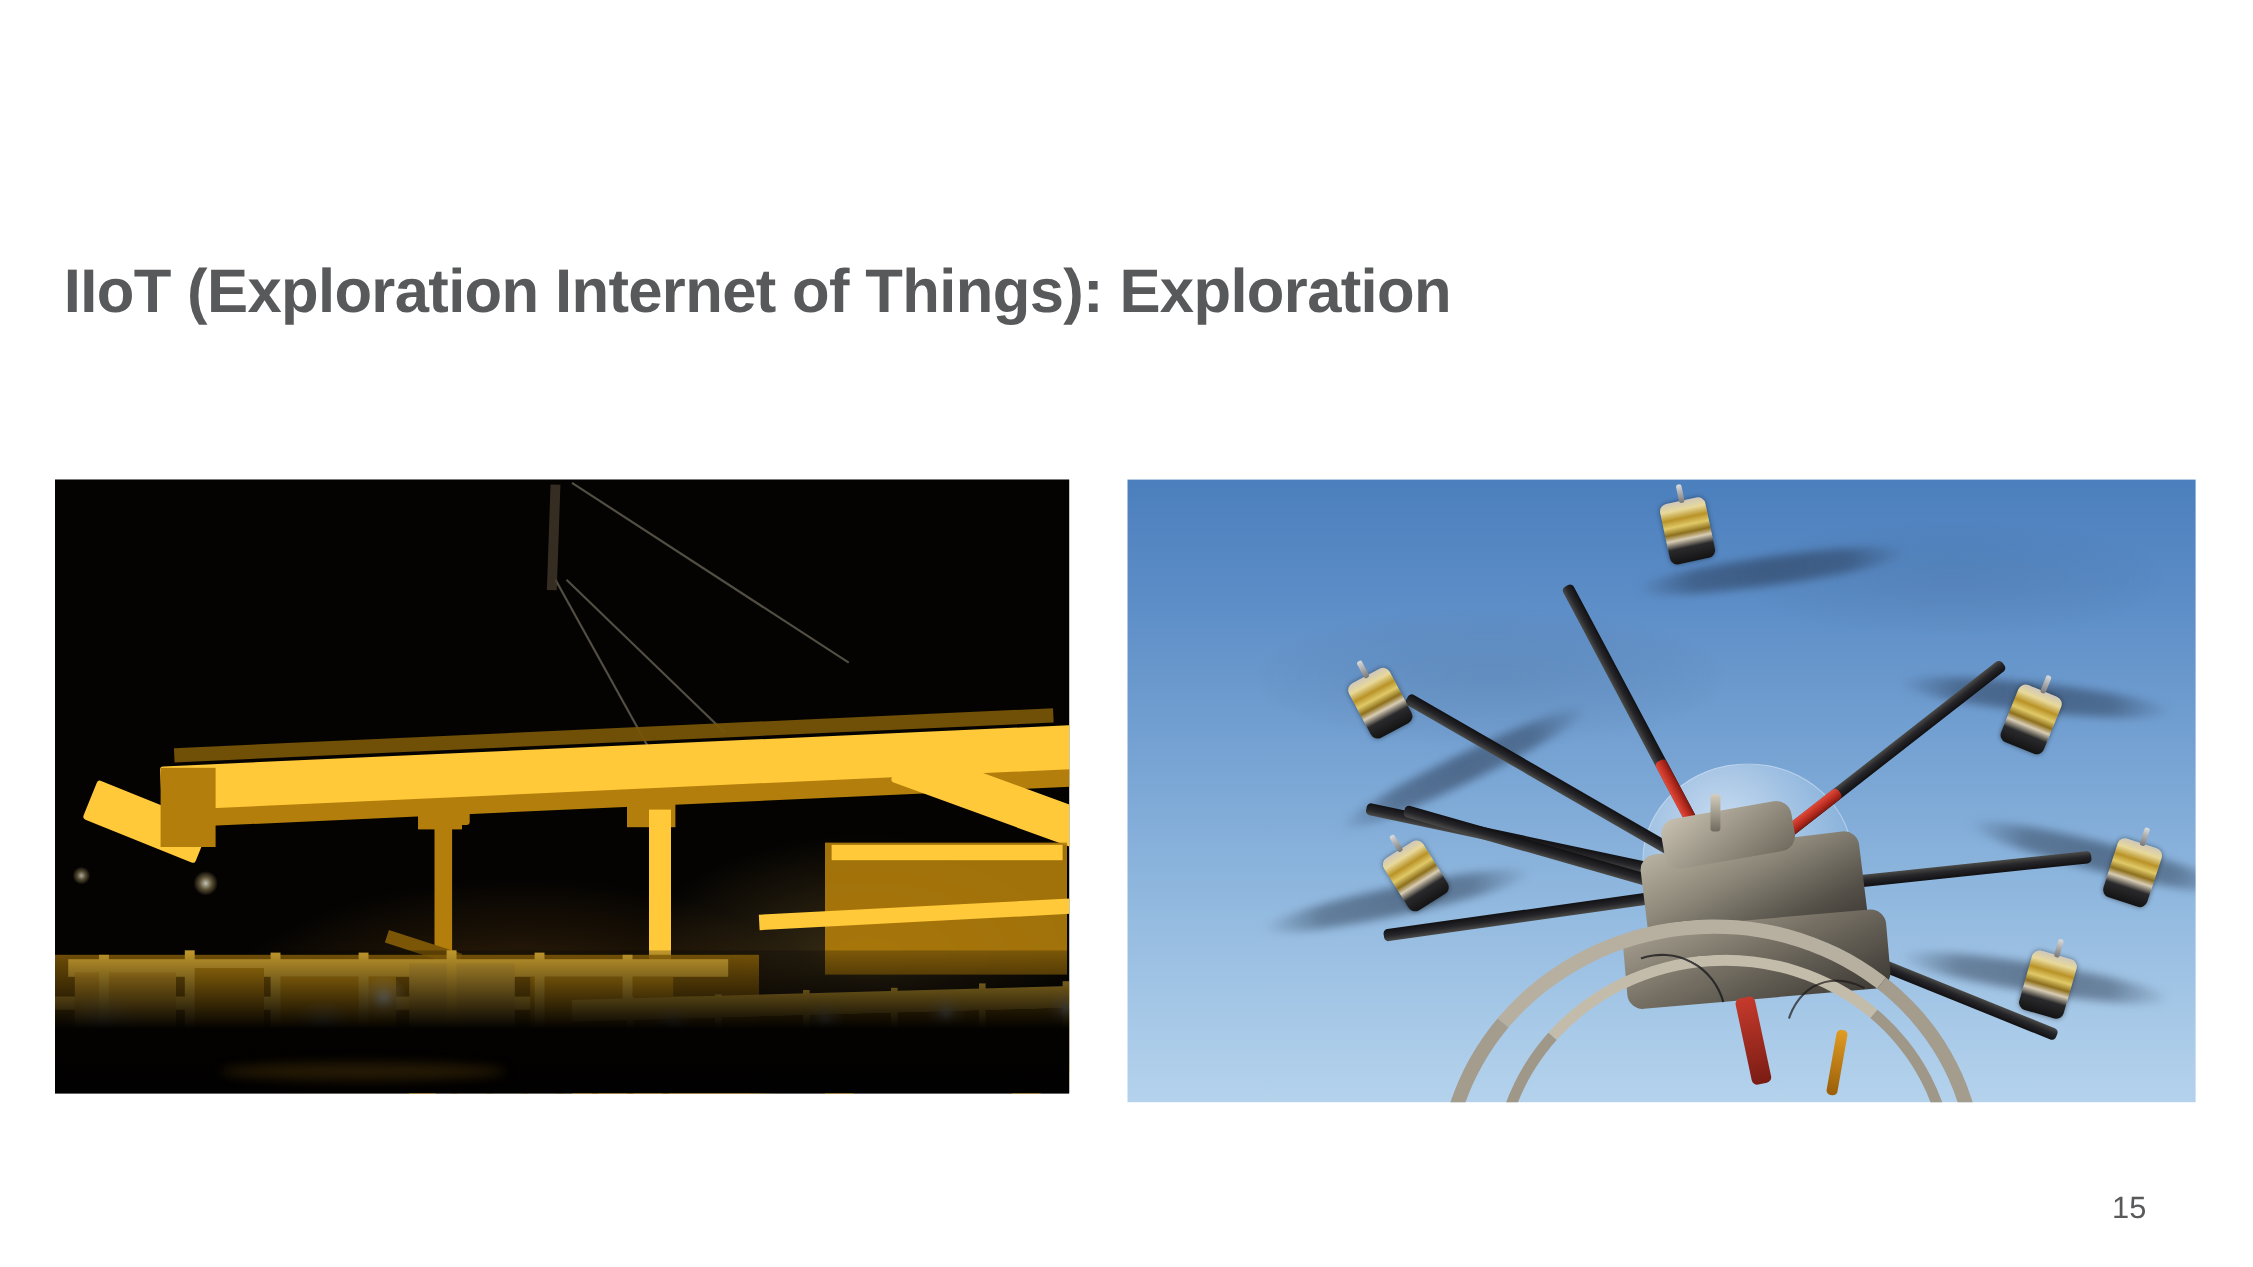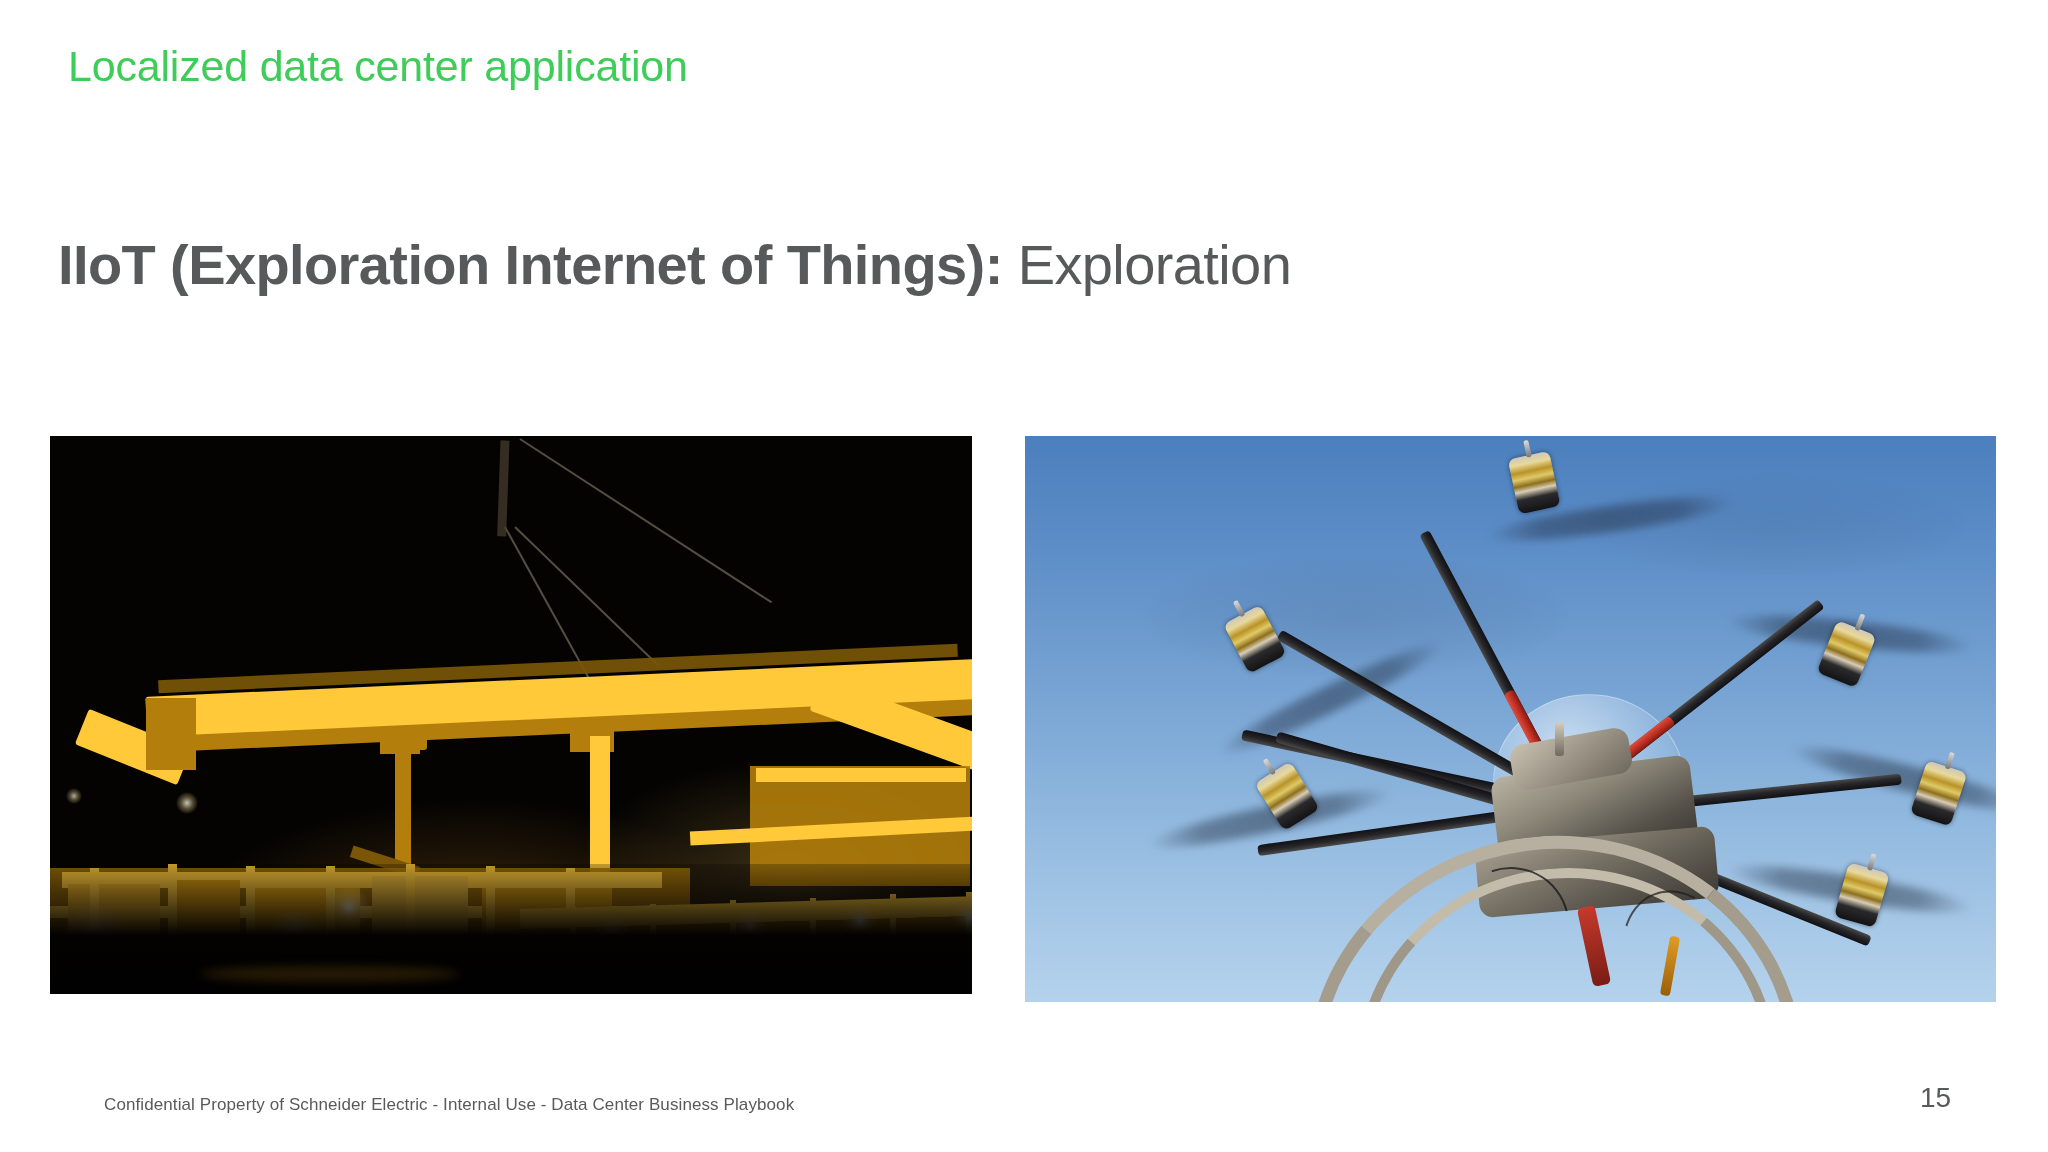--- a/index.html
+++ b/index.html
@@ -40,21 +40,21 @@
     position: absolute;
     left: 58px;
     top: 236px;
     font-size: 56px;
     line-height: 1.05;
     color: #58595B;
     letter-spacing: -0.6px;
     white-space: nowrap;
   }
   .title .strong { font-weight: bold; }
-  .title .light  { font-weight: 400; }
+  .title .light  { font-weight: 700; }
 
   
   .photo {
     position: absolute;
     overflow: hidden;
     background: #000;
   }
   .photo-left {
     left: 50px;
     top: 436px;
@@ -202,21 +202,20 @@
     top: 1082px;
     font-size: 28px;
     color: #58595B;
   }
 </style>
 </head>
 <body>
 
 <div class="slide">
 
-  <div class="kicker">Localized data center application</div>
 
   <div class="title">
     <span class="strong">IIoT (Exploration Internet of Things):</span><span class="light"> Exploration</span>
   </div>
 
   <div class="photo photo-left">
     <div class="ph-layer">
       <div class="rig-sky"></div>
 
       <div class="wire" style="left:470px; top:2px;  width:300px; transform:rotate(33deg);"></div>
@@ -344,17 +343,16 @@
       <div class="cf-ring" style="left:332px; top:432px; width:400px; height:380px; transform:rotate(-4deg); border-width:10px; border-top-color:#c3bcab; border-left-color:#9f9889; border-right-color:#9f9889;"></div>
 
       <div class="wirelet" style="left:420px; top:430px; width:120px; height:130px; transform:rotate(28deg);"></div>
       <div class="wirelet" style="left:600px; top:452px; width:110px; height:150px; transform:rotate(-22deg); border-top-color:rgba(30,26,24,.7);"></div>
       <div style="position:absolute; left:560px; top:470px; width:18px; height:80px; background:linear-gradient(180deg,#c53a2c,#7a1c14); border-radius:5px; transform:rotate(-12deg);"></div>
       <div style="position:absolute; left:640px; top:500px; width:10px; height:60px; background:linear-gradient(180deg,#e09c24,#9b5e08); border-radius:4px; transform:rotate(10deg);"></div>
 
     </div>
   </div>
 
-  <div class="footer">Confidential Property of Schneider Electric  -  Internal Use  -  Data Center Business Playbook</div>
 
   <div class="pagenum">15</div>
 
 </div>
 
 </body></html>

